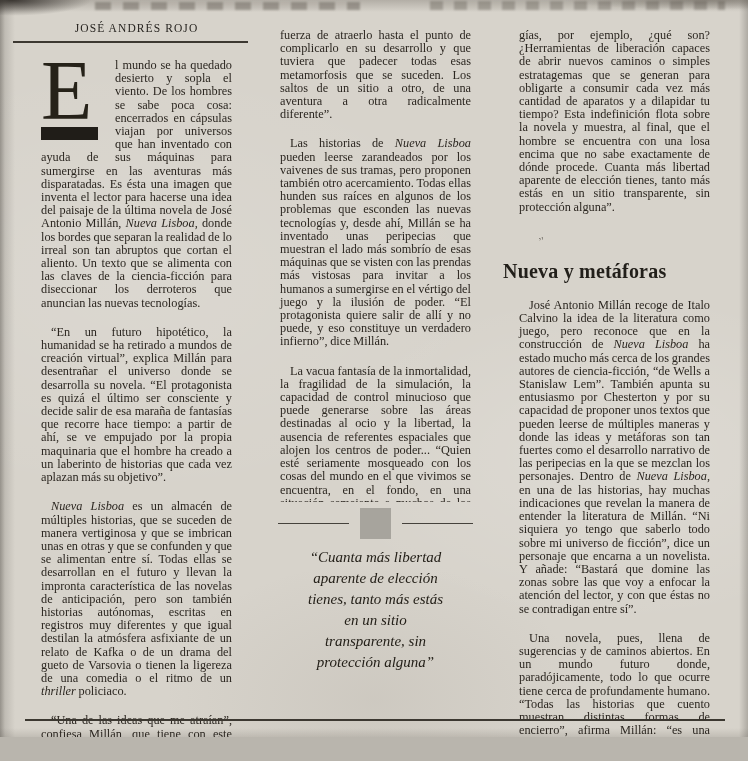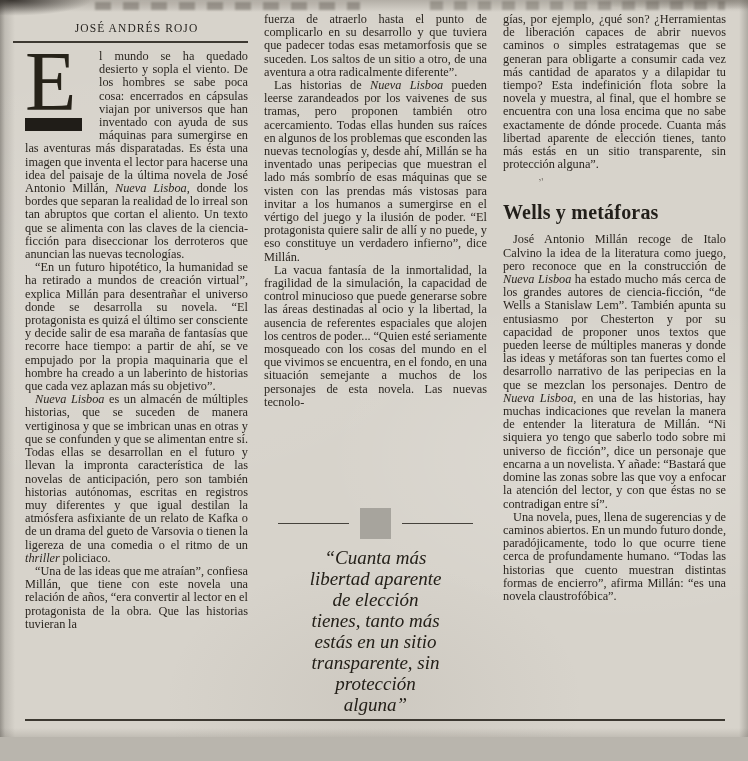--- a/index.html
+++ b/index.html
@@ -52,21 +52,21 @@
     text-align:center;
   }
   .byline{
     font-size:11.5px;
     letter-spacing:1.1px;
     color:#272420;
     white-space:nowrap;
   }
 
   .para{
-    margin:0;
+    margin:16px;
     font-size:12.3px;
     line-height:13.2px;
     text-align:justify;
     word-spacing:-0.4px;
     color:var(--ink);
   }
   .para.indent{text-indent:10px;}
   .para i{}
 
   
@@ -82,21 +82,21 @@
   .dropcap-bar{display:block;width:57px;height:13px;background:#201d18;margin-top:5px;}
 
   
   .col2-paras{height:489px;overflow:hidden;}
   .quote-ornament{display:flex;align-items:center;margin:6px 14px 0 14px;}
   .orn-line{flex:1;height:1.5px;background:#45423c;}
   .orn-square{width:31px;height:31px;background:var(--ornament-gray);margin:0 11px;flex:0 0 31px;}
   .pullquote{
     width:136px;
     margin:8px auto 0 auto;
-    font-size:19px;
+    font-size:15px;
     line-height:21px;
     font-style:italic;
     text-align:center;
     color:#242019;
   }
 
   
   .scan-mark{
     display:inline-block;
     margin:4px 0 0 36px;
@@ -158,21 +158,21 @@
         <span class="orn-line"></span>
       </div>
       <div class="pullquote">“Cuanta más libertad aparente de elección tienes, tanto más estás en un sitio transparente, sin protección alguna”</div>
     </div>
 
     <div class="col">
       <div>
           <p class="para"><span>gías, por ejemplo, ¿qué son? ¿Herramientas de liberación capaces de abrir nuevos caminos o simples estratagemas que se generan para obligarte a consumir cada vez más cantidad de aparatos y a dilapidar tu tiempo? Esta indefinición flota sobre la novela y muestra, al final, que el hombre se encuentra con una losa encima que no sabe exactamente de dónde procede. Cuanta más libertad aparente de elección tienes, tanto más estás en un sitio transparente, sin protección alguna”.</span></p>
         </div>
       <span class="scan-mark">’’</span>
-      <h2 class="section-heading">Wells y metáforas</h2>
+      <h2 class="section-heading">Nueva y metáforas</h2>
       <div>
           <p class="para indent"><span>José Antonio Millán recoge de Italo Calvino la idea de la literatura como juego, pero reconoce que en la construcción de </span><i>Nueva Lisboa</i><span> ha estado mucho más cerca de los grandes autores de ciencia-ficción, “de Wells a Stanislaw Lem”. También apunta su entusiasmo por Chesterton y por su capacidad de proponer unos textos que pueden leerse de múltiples maneras y donde las ideas y metáforas son tan fuertes como el desarrollo narrativo de las peripecias en la que se mezclan los personajes. Dentro de </span><i>Nueva Lisboa</i><span>, en una de las historias, hay muchas indicaciones que revelan la manera de entender la literatura de Millán. “Ni siquiera yo tengo que saberlo todo sobre mi universo de ficción”, dice un personaje que encarna a un novelista. Y añade: “Bastará que domine las zonas sobre las que voy a enfocar la atención del lector, y con que éstas no se contradigan entre sí”.</span></p>
           <p class="para indent"><span>Una novela, pues, llena de sugerencias y de caminos abiertos. En un mundo futuro donde, paradójicamente, todo lo que ocurre tiene cerca de profundamente humano. “Todas las historias que cuento muestran distintas formas de encierro”, afirma Millán: “es una novela claustrofóbica”.</span></p>
         </div>
     </div>
 
   </div>
 
   <div class="bottom-rule"></div>
 </div>

